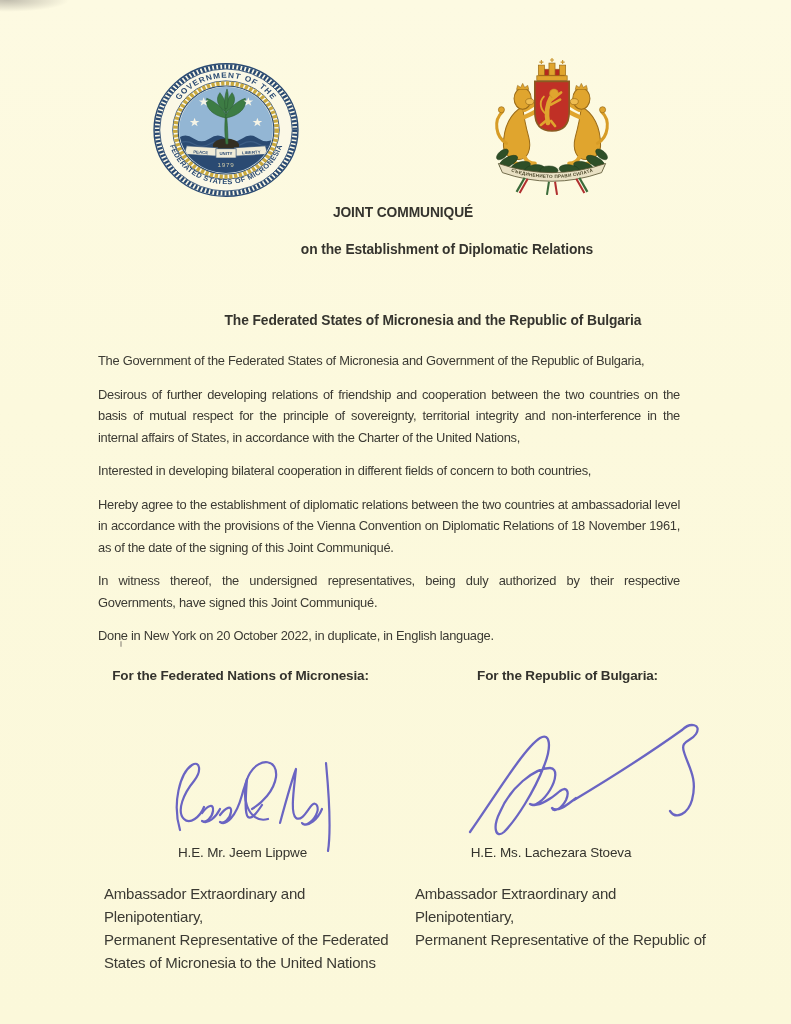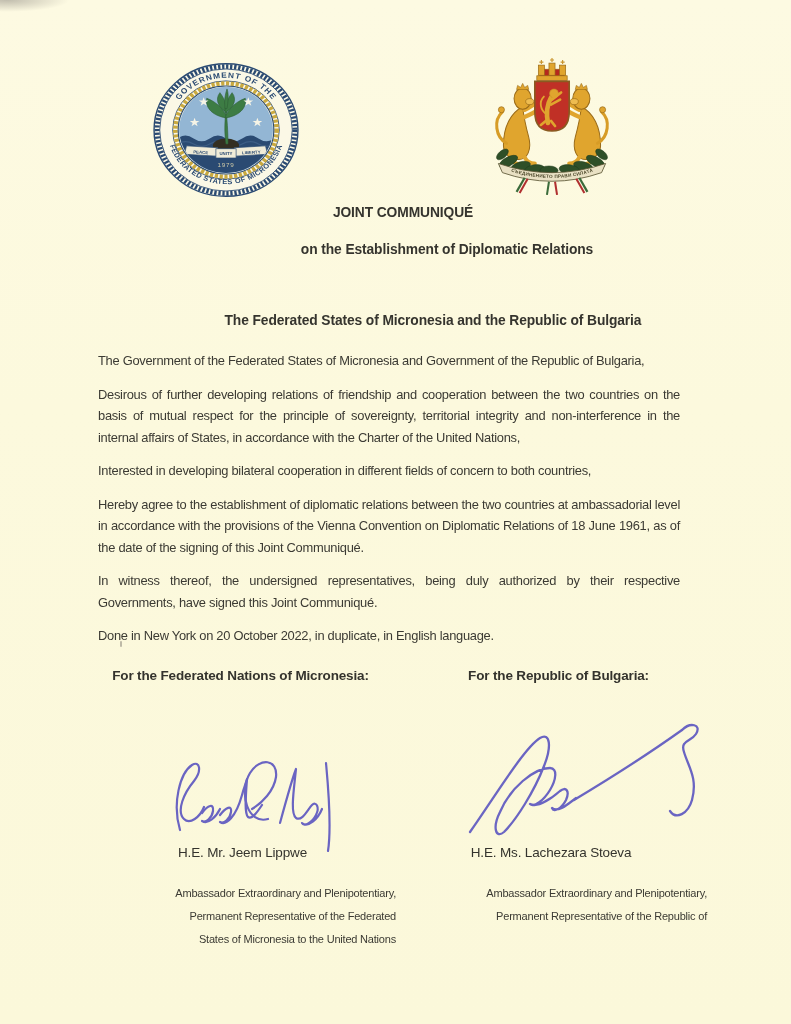--- a/index.html
+++ b/index.html
@@ -34,22 +34,22 @@
 
   .sig-heading{
     position:absolute;font-weight:bold;font-size:13.5px;color:#34332d;
     text-align:center;letter-spacing:-0.15px;
   }
   .sig-name{
     position:absolute;font-weight:normal;font-size:13.5px;color:#34332d;
     text-align:center;letter-spacing:-0.15px;
   }
   .sig-title{
-    position:absolute;font-size:11px;line-height:23px;color:#3b3a33;
-    text-align:right;letter-spacing:-0.2px;
+    position:absolute;font-size:15px;line-height:23px;color:#3b3a33;
+    text-align:left;letter-spacing:-0.2px;
   }
   .sig-svg{position:absolute;}
   svg text{font-family:"Liberation Sans","DejaVu Sans",sans-serif;}
 </style>
 </head>
 <body>
 
 <div class="page">
 
   <div class="smudge-tl"></div>
@@ -184,27 +184,27 @@
   </div>
 
   <div class="t-line" style="top:205px;">JOINT COMMUNIQUÉ</div>
   <div class="t-line" style="top:242px;margin-left:44px;">on the Establishment of Diplomatic Relations</div>
   <div class="t-line" style="top:313px;margin-left:30px;">The Federated States of Micronesia and the Republic of Bulgaria</div>
 
   <div class="body-text">
     <p>The Government of the Federated States of Micronesia and Government of the Republic of Bulgaria,</p>
     <p>Desirous of further developing relations of friendship and cooperation between the two countries on the basis of mutual respect for the principle of sovereignty, territorial integrity and non-interference in the internal affairs of States, in accordance with the Charter of the United Nations,</p>
     <p>Interested in developing bilateral cooperation in different fields of concern to both countries,</p>
-    <p>Hereby agree to the establishment of diplomatic relations between the two countries at ambassadorial level in accordance with the provisions of the Vienna Convention on Diplomatic Relations of 18 June 1961, as of the date of the signing of this Joint Communiqué.</p>
+    <p>Hereby agree to the establishment of diplomatic relations between the two countries at ambassadorial level in accordance with the provisions of the Vienna Convention on Diplomatic Relations of 18 November 1961, as of the date of the signing of this Joint Communiqué.</p>
     <p>In witness thereof, the undersigned representatives, being duly authorized by their respective Governments, have signed this Joint Communiqué.</p>
     <p>Done in New York on 20 October 2022, in duplicate, in English language.</p>
   </div>
 
   <div class="sig-heading" style="left:93px;top:668px;width:295px;">For the Federated Nations of Micronesia:</div>
-  <div class="sig-heading" style="left:411px;top:668px;width:295px;">For the Republic of Bulgaria:</div>
+  <div class="sig-heading" style="left:420px;top:668px;width:295px;">For the Republic of Bulgaria:</div>
 
   <div class="sig-svg" style="left:150px;top:733px;">
     <svg width="212" height="122" viewBox="0 0 212 122">
       <g fill="none" stroke="#5b55c0" stroke-width="2.2" stroke-linecap="round" stroke-linejoin="round" opacity="0.9">
         <path d="M30,97 C22,70 30,40 42,32 C50,27 52,38 44,48 C34,60 26,78 34,86 C40,92 50,84 54,74"></path>
         <path d="M52,80 C58,72 64,70 63,78 C62,85 56,90 52,88 C58,92 66,84 70,76"></path>
         <path d="M70,82 C76,74 82,72 81,79 C80,86 74,91 70,89 C76,93 86,84 92,62 C94,54 96,50 97,46 C96,60 94,80 98,84 C102,87 108,78 112,72"></path>
         <path d="M118,86 C98,92 88,60 100,40 C110,24 128,26 126,44 C124,58 112,70 102,76"></path>
         <path d="M130,90 C136,68 142,46 146,36 C144,56 140,80 146,85 C152,89 158,76 162,72 C166,68 170,74 166,82 C162,90 154,94 152,90 C158,95 168,86 172,76"></path>
         <path d="M176,30 C178,52 182,92 178,118"></path>

